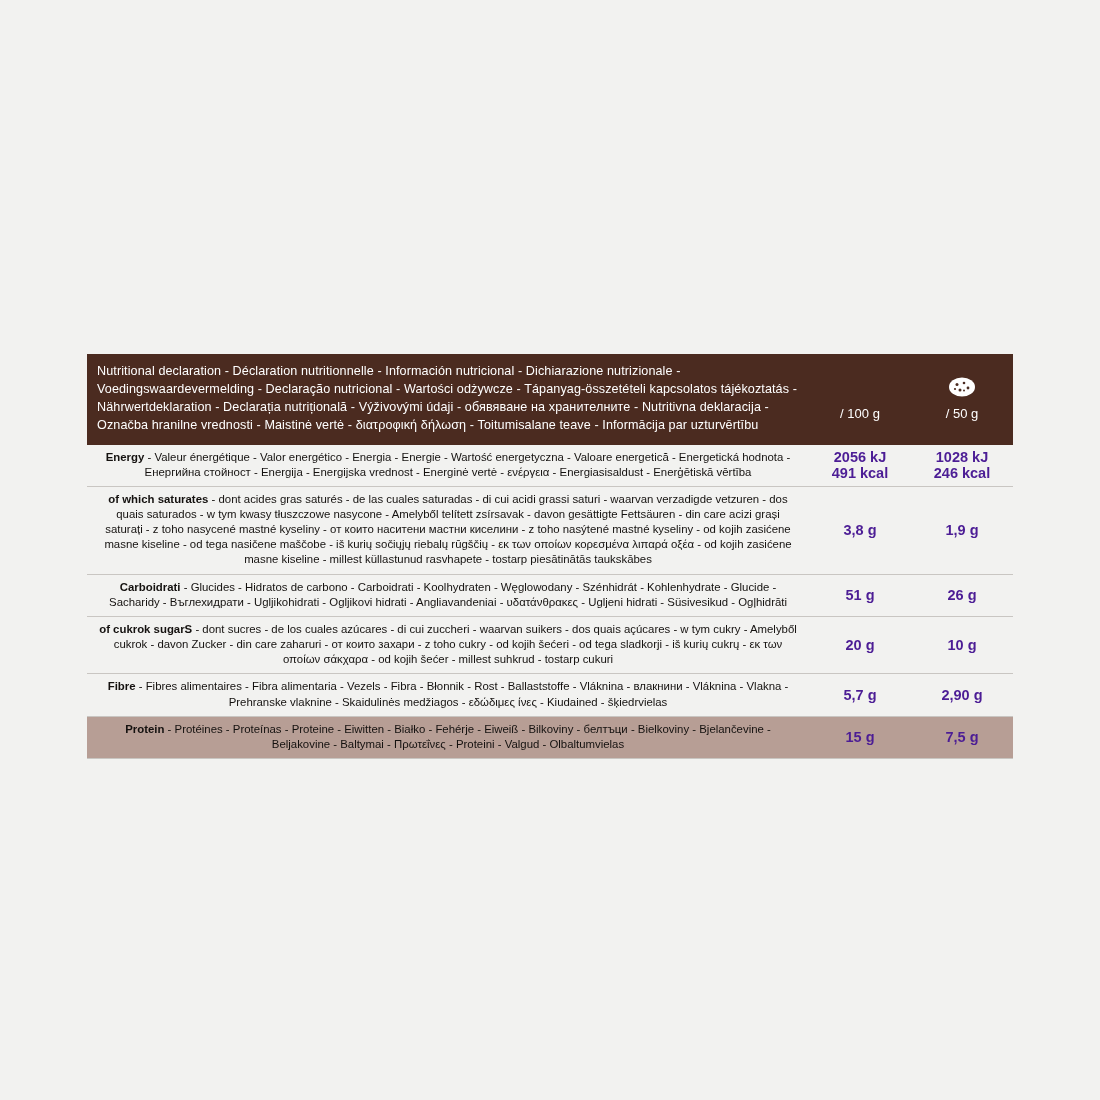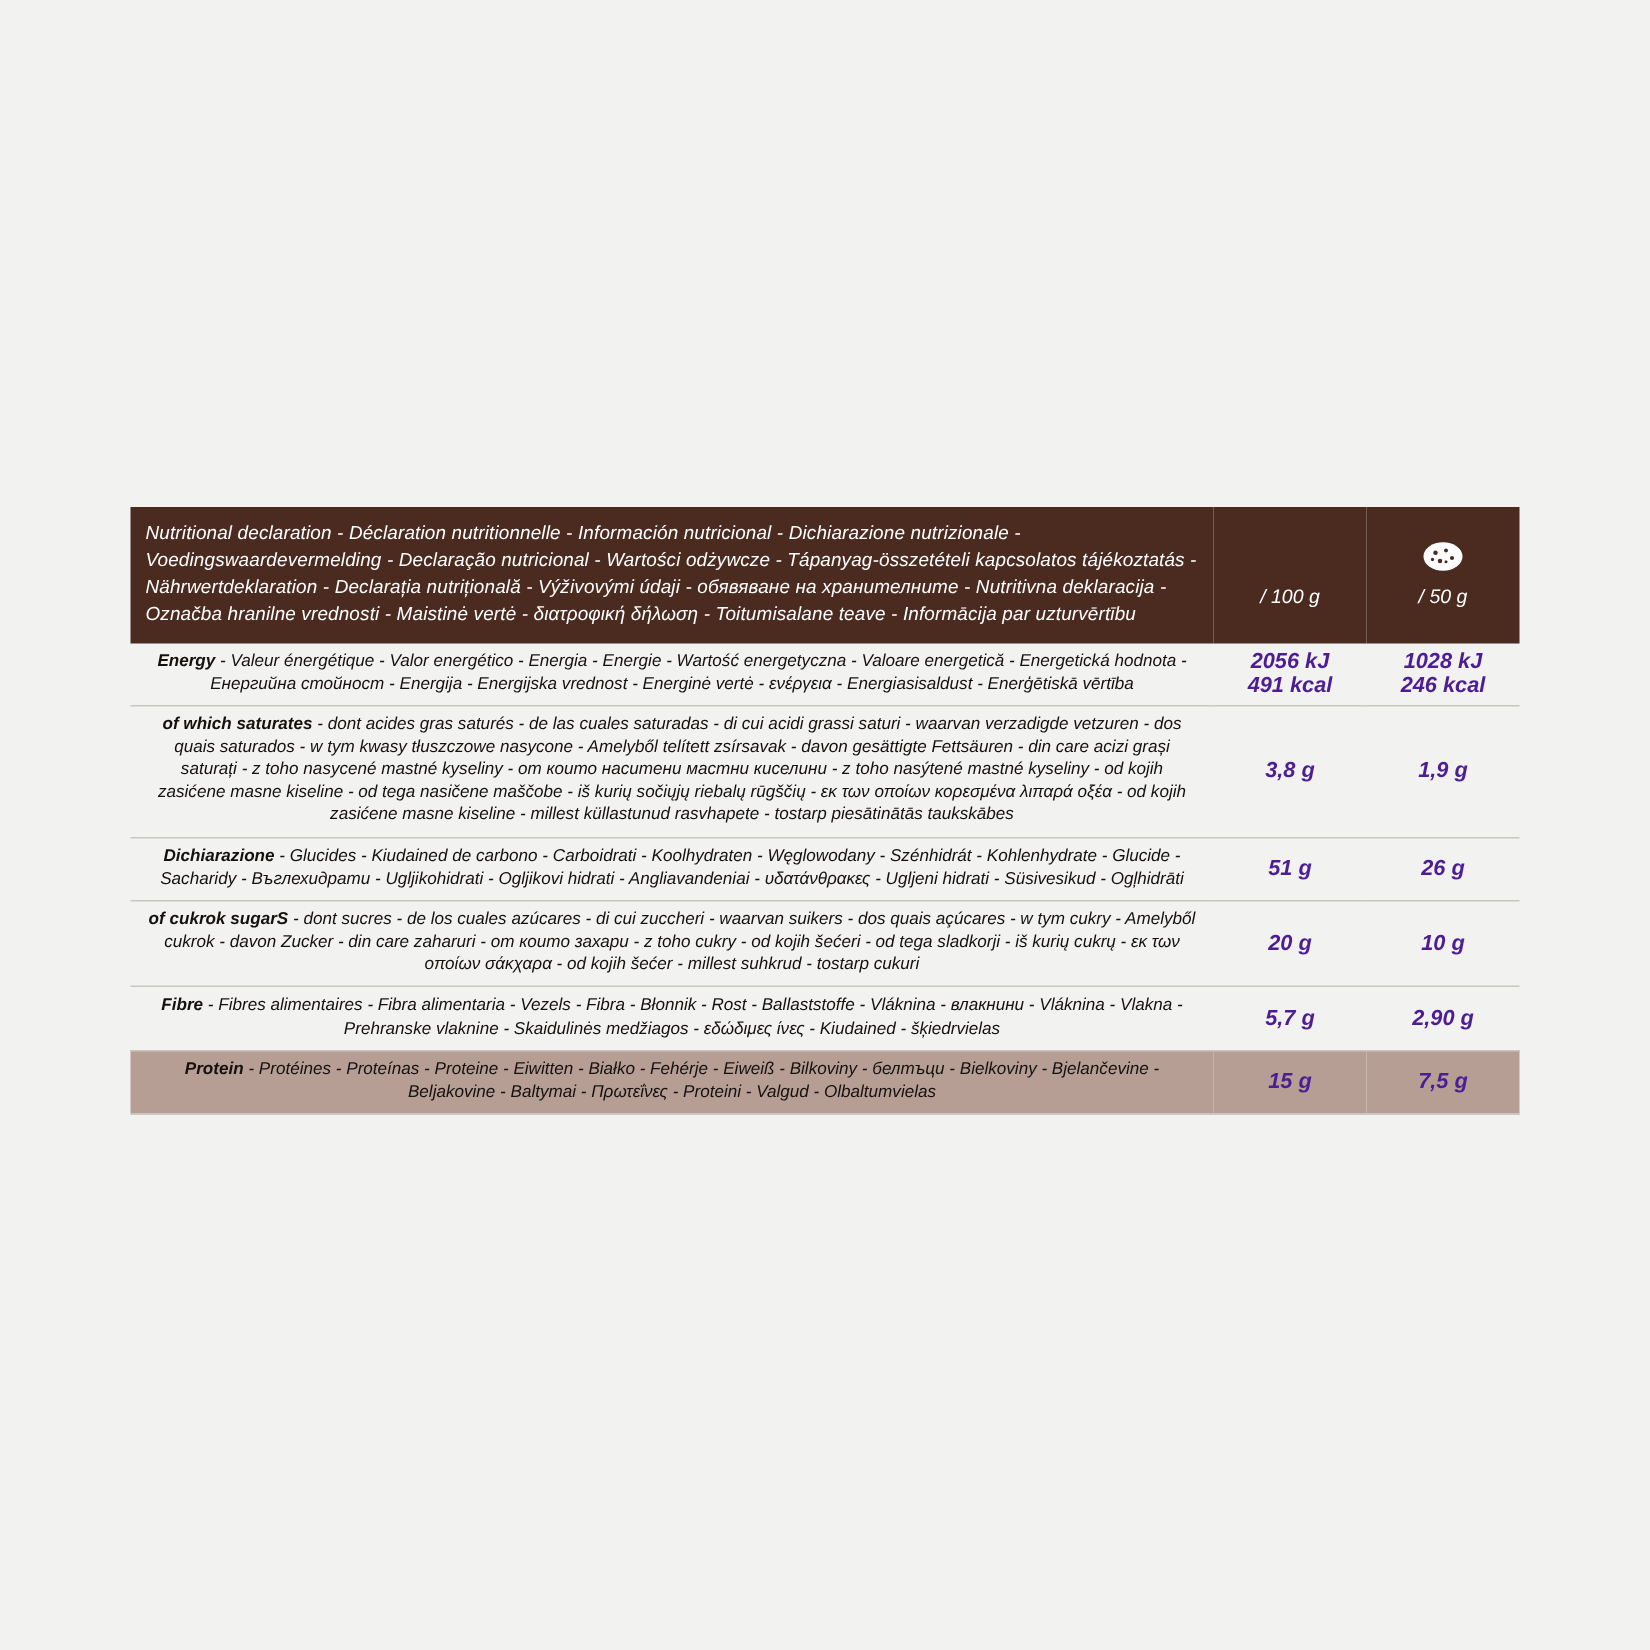--- a/index.html
+++ b/index.html
@@ -9,23 +9,22 @@
   body {
     width: 1100px;
     height: 1100px;
     background: #f2f2f0;
     font-family: "Liberation Sans", sans-serif;
     -webkit-font-smoothing: antialiased;
   }
   .sheet {
     position: absolute;
     left: 87px;
-    top: 338px;
+    top: 354px;
     width: 926px;
-    font-style: italic;
   }
   table.nutri {
     width: 100%;
     border-collapse: collapse;
     table-layout: fixed;
   }
   table.nutri td {
     vertical-align: middle;
   }
 
@@ -136,22 +135,22 @@
         <td class="desc">
           <b>of which saturates</b>
           <span>- dont acides gras saturés - de las cuales saturadas - di cui acidi grassi saturi - waarvan verzadigde vetzuren - dos quais saturados - w tym kwasy tłuszczowe nasycone - Amelyből telített zsírsavak - davon gesättigte Fettsäuren - din care acizi grași saturați - z toho nasycené mastné kyseliny - от които наситени мастни киселини - z toho nasýtené mastné kyseliny - od kojih zasićene masne kiseline - od tega nasičene maščobe - iš kurių sočiųjų riebalų rūgščių - εκ των οποίων κορεσμένα λιπαρά οξέα - od kojih zasićene masne kiseline - millest küllastunud rasvhapete - tostarp piesātinātās taukskābes</span>
         </td>
         <td class="val">3,8 g</td>
         <td class="val">1,9 g</td>
       </tr>
 
       <tr class="rowline">
         <td class="desc">
-          <b>Dichiarazione</b>
-          <span>- Glucides - Kiudained de carbono - Carboidrati - Koolhydraten - Węglowodany - Szénhidrát - Kohlenhydrate - Glucide - Sacharidy - Въглехидрати - Ugljikohidrati - Ogljikovi hidrati - Angliavandeniai - υδατάνθρακες - Ugljeni hidrati - Süsivesikud - Ogļhidrāti</span>
+          <b>Carboidrati</b>
+          <span>- Glucides - Hidratos de carbono - Carboidrati - Koolhydraten - Węglowodany - Szénhidrát - Kohlenhydrate - Glucide - Sacharidy - Въглехидрати - Ugljikohidrati - Ogljikovi hidrati - Angliavandeniai - υδατάνθρακες - Ugljeni hidrati - Süsivesikud - Ogļhidrāti</span>
         </td>
         <td class="val">51 g</td>
         <td class="val">26 g</td>
       </tr>
 
       <tr class="rowline">
         <td class="desc">
           <b>of cukrok sugarS</b>
           <span>- dont sucres - de los cuales azúcares - di cui zuccheri - waarvan suikers - dos quais açúcares - w tym cukry - Amelyből cukrok - davon Zucker - din care zaharuri - от които захари - z toho cukry - od kojih šećeri - od tega sladkorji - iš kurių cukrų - εκ των οποίων σάκχαρα - od kojih šećer - millest suhkrud - tostarp cukuri</span>
         </td>

